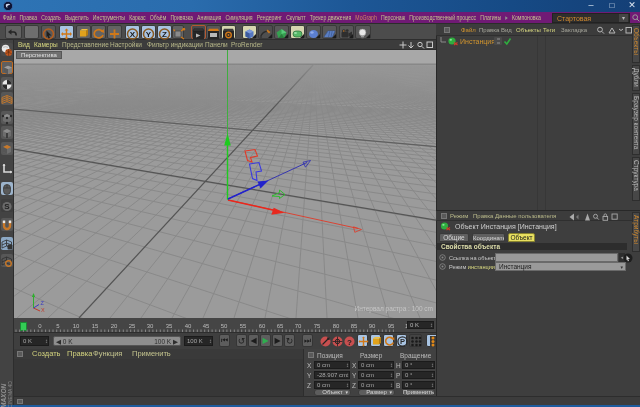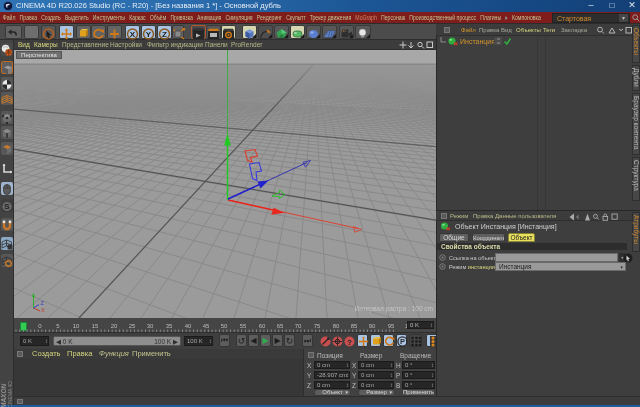--- a/index.html
+++ b/index.html
@@ -3,21 +3,21 @@
 <style>
 *{margin:0;padding:0;box-sizing:border-box;font-family:"Liberation Sans",sans-serif;}
 html,body{width:640px;height:407px;overflow:hidden;background:#3b3b3b;}
 #win{position:absolute;top:0;left:0;width:640px;height:407px;overflow:hidden;}
 .abs{position:absolute;}
 
 #title{top:0;left:0;width:640px;height:12px;background:linear-gradient(90deg,#2e74b5 0%,#2a6cad 30%,#1d5796 55%,#164a85 80%,#143f76 100%);color:#e8eef5;font-size:7.5px;line-height:12px;}
 #title .txt{position:absolute;left:16px;top:0;white-space:nowrap;letter-spacing:0;}
 .winbtn{position:absolute;top:0;width:10px;height:12px;color:#dce6f2;font-size:9px;line-height:11px;text-align:center;}
 
-#mainmenu{top:12px;left:0;width:640px;height:12px;background:#7f1d1d;border-bottom:1px solid #2c2c2c;color:#c3c38e;font-size:7.5px;line-height:12px;white-space:nowrap;}
+#mainmenu{top:12px;left:0;width:640px;height:12px;background:#701a75;border-bottom:1px solid #2c2c2c;color:#c3c38e;font-size:7.5px;line-height:12px;white-space:nowrap;}
 #mainmenu span{margin-right:6px;}
 
 #toolbar{top:24px;left:0;width:640px;height:16px;background:#4c4c4c;border-bottom:1px solid #2e2e2e;}
 .tbtn{position:absolute;top:1px;width:15px;height:14px;background:#636363;border:1px solid #3a3a3a;border-radius:2px;}
 .tbtn.blue{background:#a9c4e2;}
 
 #lbar{top:40px;left:0;width:14px;height:367px;background:#434343;border-right:1px solid #2d2d2d;}
 .lico{position:absolute;left:1px;width:12px;height:13px;background:#575757;border-radius:2px;}
 
 #vpmenu{top:40px;left:14px;width:422px;height:10px;background:#3c3c3c;color:#b9b98a;font-size:6.5px;line-height:10px;white-space:nowrap;border-bottom:1px solid #2e2e2e;}
@@ -48,21 +48,20 @@
 </style></head>
 <body>
 <div id="win">
 
 <div class="abs" id="title">
  <svg class="abs" style="left:3px;top:1px" width="10" height="10" viewBox="0 0 10 10">
         <circle cx="5" cy="5" r="4.6" fill="#0e1433"></circle>
         <circle cx="5" cy="5" r="4.6" fill="none" stroke="#3b6fb0" stroke-width="0.8"></circle>
         <path d="M3 3.2 Q6.5 2.2 7.2 4 Q6 3.6 4.8 4.6 Q3.6 5.8 4.6 7 Q2.6 6.6 2.8 4.6 Z" fill="#cfd6ea"></path>
       </svg>
- <span class="txt">CINEMA 4D R20.026 Studio (RC - R20) - [Без названия 1 *] - Основной дубль</span>
  <div class="winbtn" style="left:586px;">–</div>
  <div class="winbtn" style="left:607px;font-size:8px;">□</div>
  <div class="winbtn" style="left:627px;">✕</div>
 </div>
 
 <div class="abs" id="mainmenu"><div id="menuscale" style="transform-origin:0 50%;display:inline-block;white-space:nowrap;transform:scaleX(0.688);"><span style="margin-left:4px;">Файл</span><span>Правка</span><span>Создать</span><span>Выделить</span><span>Инструменты</span><span>Каркас</span><span>Объём</span><span>Привязка</span><span>Анимация</span><span>Симуляция</span><span>Рендеринг</span><span>Скульпт</span><span>Трекер движения</span><span style="color:#cf8a62;">MoGraph</span><span>Персонаж</span><span>Производственный процесс</span><span>Плагины</span><span style="color:#909090;">▸</span><span>Компоновка</span></div></div>
 <div class="abs" style="top:13px;left:552px;width:78px;height:10px;background:#2e2e2e;border:1px solid #222;color:#d2892e;font-size:7px;line-height:9px;padding-left:4px;">Стартовая<span style="position:absolute;right:1px;top:0px;width:9px;height:8px;background:#454545;color:#bbb;font-size:6px;text-align:center;line-height:8px;">▾</span></div>
 <svg class="abs" style="left:632px;top:14px;" width="8" height="9" viewBox="0 0 8 9">
       <g stroke="#9a9a9a" stroke-width="1" fill="none">
         <circle cx="3.2" cy="3.2" r="2.4"></circle>
@@ -695,21 +694,21 @@
           <circle cx="6" cy="3" r="1.5" fill="#e08818"></circle>
           <circle cx="6" cy="6.5" r="1.5" fill="#e08818"></circle>
           <circle cx="6" cy="10" r="1.5" fill="#e08818"></circle>
         </svg></div>
 </div>
 
 <div class="abs" id="matmenu">
       <div class="abs" style="left:3px;top:2px;width:6px;height:6px;background:#5a5a5a;border:1px solid #777;"></div>
       <span style="position:absolute;left:18px;color:#d2d27e;">Создать</span>
       <span style="position:absolute;left:53px;color:#d2d27e;">Правка</span>
-      <span style="position:absolute;left:85px;font-style:italic;">Функция</span>
+      <span style="position:absolute;left:79px;">Функция</span>
       <span style="position:absolute;left:118px;">Применить</span>
     </div>
 <div class="abs" id="matarea"></div>
 
 <div class="abs" id="coord">
  <div class="abs" style="left:4px;top:3px;width:6px;height:6px;background:#5a5a5a;border:1px solid #777;"></div>
  <div class="clabel" style="left:13px;top:3px;">Позиция</div>
  <div class="clabel" style="left:56px;top:3px;">Размер</div>
  <div class="clabel" style="left:96px;top:3px;">Вращение</div>
  <div class="clabel" style="left:3px;top:13px;">X</div>

